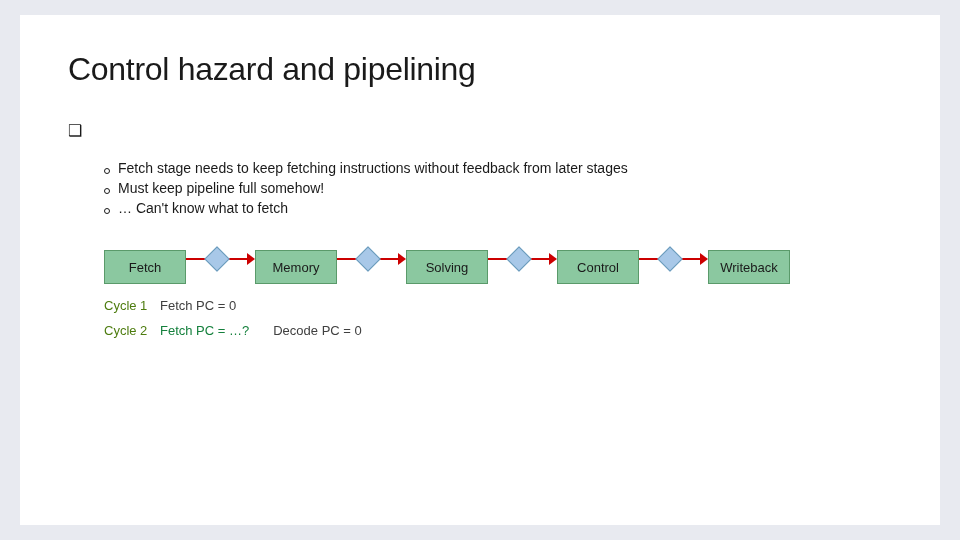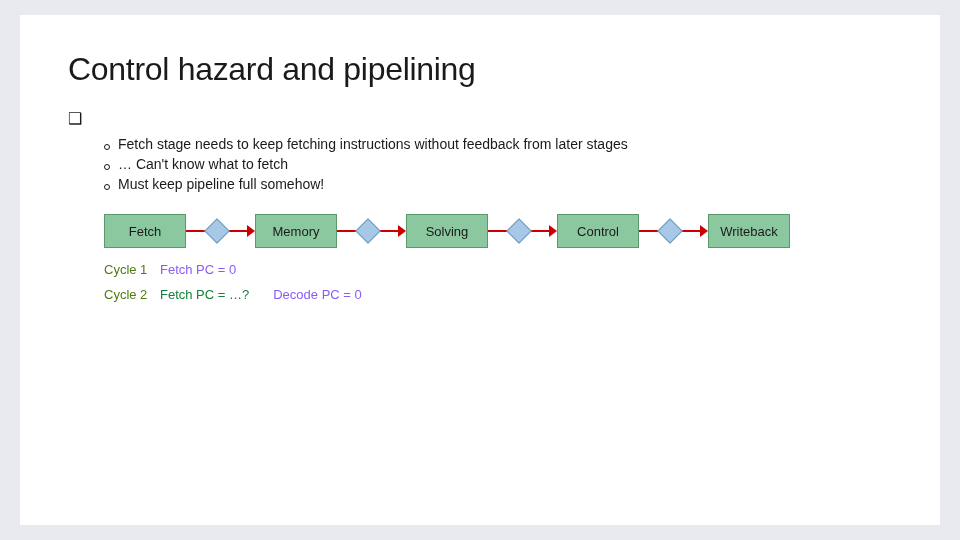--- a/index.html
+++ b/index.html
@@ -15,21 +15,21 @@
       overflow: hidden;
     }
 
     .slide {
       background: #ffffff;
       width: 920px;
       height: 510px;
       padding: 36px 48px 28px 48px;
       display: flex;
       flex-direction: column;
-      gap: 0;
+      gap: 12px;
     }
 
     .slide-title {
       font-size: 32px;
       font-weight: 400;
       color: #1a1a1a;
       margin-bottom: 20px;
       letter-spacing: -0.3px;
     }
 
@@ -79,21 +79,21 @@
     }
 
     
     .pipeline-area {
       margin-left: 36px;
       margin-bottom: 18px;
     }
 
     .pipeline-stages {
       display: flex;
-      align-items: center;
+      align-items: flex-start;
       gap: 0;
       margin-bottom: 14px;
     }
 
     .stage-box {
       background: #8bc8a0;
       border: 1.5px solid #5a9a6a;
       width: 82px;
       height: 34px;
       display: flex;
@@ -164,21 +164,21 @@
     }
 
     .cycle-content {
       display: flex;
       align-items: baseline;
       gap: 24px;
     }
 
     .cycle-item {
       font-size: 13px;
-      color: #8b5cf6;
+      color: #404040;
     }
 
     .cycle-item.red {
       color: #15803d;
     }
   </style>
 </head>
 <body>
 
 <div class="slide">
@@ -188,25 +188,25 @@
     <span class="checkbox-icon">❑</span>
   </div>
 
   <div class="sub-bullets">
     <div class="sub-bullet">
       <div class="circle-icon"></div>
       <span class="sub-bullet-text">Fetch stage needs to keep fetching instructions without feedback from later stages</span>
     </div>
     <div class="sub-bullet">
       <div class="circle-icon"></div>
-      <span class="sub-bullet-text">… Can't know what to fetch</span>
+      <span class="sub-bullet-text">Must keep pipeline full somehow!</span>
     </div>
     <div class="sub-bullet">
       <div class="circle-icon"></div>
-      <span class="sub-bullet-text">Must keep pipeline full somehow!</span>
+      <span class="sub-bullet-text">… Can't know what to fetch</span>
     </div>
   </div>
 
   <div class="pipeline-area">
     <div class="pipeline-stages">
 
       <div class="stage-box">Fetch</div>
 
       <div class="connector">
         <div class="connector-line"></div>

